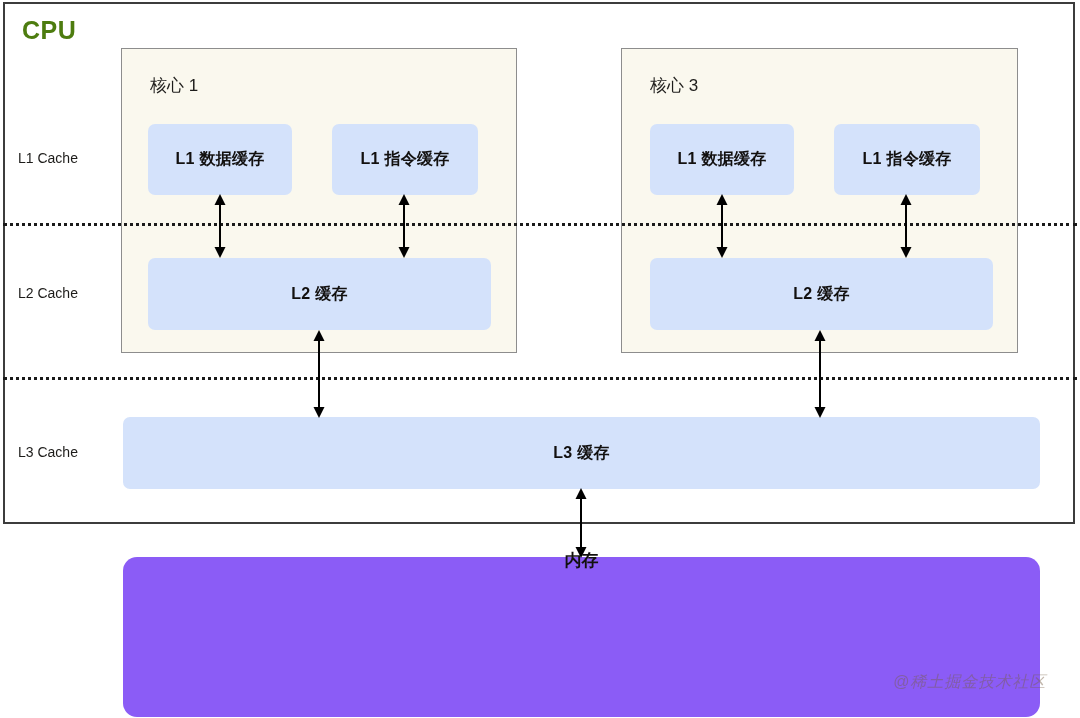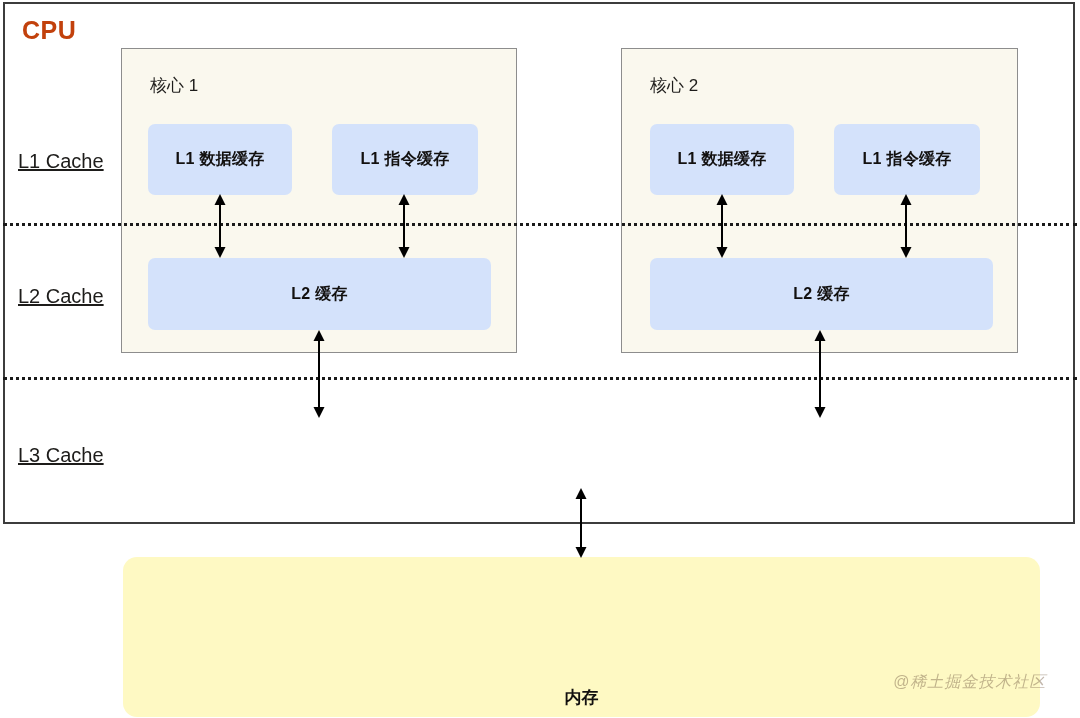--- a/index.html
+++ b/index.html
@@ -28,21 +28,21 @@
     border: 2px solid #3c3c3c;
     box-sizing: border-box;
     background: transparent;
   }
   .cpu-title {
     position: absolute;
     left: 22px;
     top: 16px;
     font-size: 25px;
     font-weight: bold;
-    color: #c2410c;
+    color: #4d7c0f;
     letter-spacing: 0.5px;
   }
 
   
   .core-box {
     position: absolute;
     background: #faf8ee;
     border: 1.5px solid #8d8d8d;
     box-sizing: border-box;
   }
@@ -87,43 +87,42 @@
   
   .l3 { left: 123px; top: 417px; width: 917px; height: 72px; }
 
   
   .mem-box {
     position: absolute;
     left: 123px;
     top: 557px;
     width: 917px;
     height: 160px;
-    background: #fef9c3;
+    background: #8b5cf6;
     border-radius: 14px;
     display: flex;
-    align-items: flex-end;
+    align-items: flex-start;
     justify-content: center;
     box-sizing: border-box;
   }
   .mem-box .mem-label {
     font-size: 17px;
     font-weight: bold;
     color: #12100f;
     position: relative;
     top: -8px;
   }
 
   
   .level-label {
     position: absolute;
     left: 18px;
-    font-size: 20px;
+    font-size: 14px;
     color: #1d1c1a;
     white-space: nowrap;
-    text-decoration: underline;
   }
   .lvl-l1 { top: 150px; }
   .lvl-l2 { top: 285px; text-align: right; }
   .lvl-l3 { top: 444px; }
 
   
   .dotted-sep {
     position: absolute;
     left: 3px;
     width: 1074px;
@@ -172,36 +171,39 @@
     <span class="cache-label">L1 数据缓存</span>
   </div>
   <div class="cache-box c1-l1i">
     <span class="cache-label">L1 指令缓存</span>
   </div>
   <div class="cache-box c1-l2">
     <span class="cache-label">L2 缓存</span>
   </div>
 
   <div class="core-box core-2">
-    <div class="core-title">核心 2</div>
+    <div class="core-title">核心 3</div>
   </div>
 
   <div class="cache-box c2-l1d">
     <span class="cache-label">L1 数据缓存</span>
   </div>
   <div class="cache-box c2-l1i">
     <span class="cache-label">L1 指令缓存</span>
   </div>
   <div class="cache-box c2-l2">
     <span class="cache-label">L2 缓存</span>
   </div>
 
   <div class="dotted-sep sep-1"></div>
   <div class="dotted-sep sep-2"></div>
 
+  <div class="cache-box l3">
+    <span class="cache-label">L3 缓存</span>
+  </div>
 
   <div class="mem-box">
     <span class="mem-label">内存</span>
   </div>
 
   <div class="arrow" style="left:211px; top:194px; height:64px;">
     <svg width="18" height="64" viewBox="0 0 18 64">
       <line x1="9" y1="6" x2="9" y2="58" stroke="#000" stroke-width="2"></line>
       <polygon points="9,0 3.5,11 14.5,11" fill="#000"></polygon>
       <polygon points="9,64 3.5,53 14.5,53" fill="#000"></polygon>

